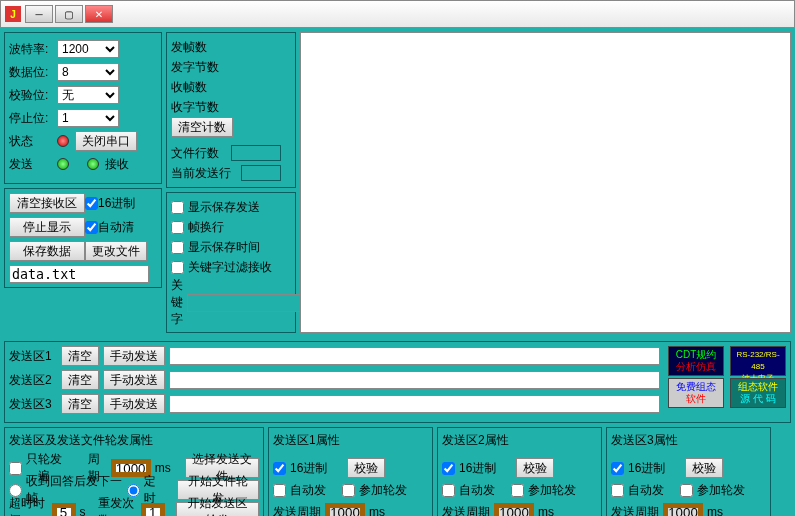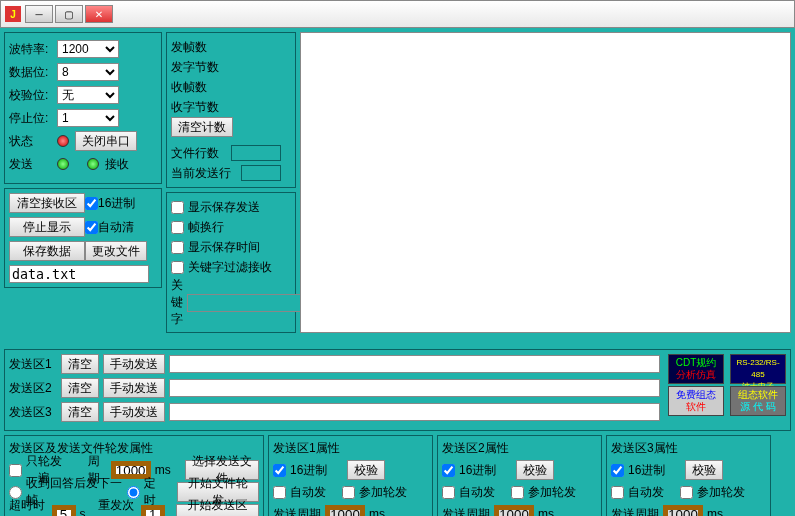--- a/index.html
+++ b/index.html
@@ -26,36 +26,36 @@
 .recv-panel input[type=text] { width: 140px; height: 18px; background: #fff; border: 1px solid #888; padding: 0 2px; font-family: monospace; }
 .mid-col { width: 130px; display: flex; flex-direction: column; gap: 4px; }
 .stat-panel .stat-row { display: flex; align-items: center; height: 20px; }
 .stat-panel .stat-label { width: 60px; }
 .stat-panel .stat-val { width: 50px; height: 16px; border: 1px solid #0a6060; background: #20b2aa; }
 .chk-row { display: flex; align-items: center; height: 20px; }
 .chk-row input[type=checkbox] { margin-right: 4px; }
 .kw-row { display: flex; align-items: center; gap: 4px; }
 .kw-row input[type=text] { flex: 1; height: 18px; border: 1px solid #888; background: #20b2aa; }
 .right-big { flex: 1; background: #fff; border: 1px solid #888; }
-.row2 { margin-top: 16px; }
+.row2 { margin-top: 8px; }
 .send-line { display: flex; align-items: center; gap: 4px; margin-bottom: 4px; }
 .send-line label { width: 48px; }
 .send-line input[type=text] { flex: 1; height: 18px; border: 1px solid #888; background: #fff; }
 .ads { display: flex; flex-direction: column; gap: 2px; margin-left: 4px; }
 .ad { width: 56px; height: 30px; border: 1px solid #444; font-size: 10px; text-align: center; line-height: 12px; padding: 2px 0; }
 .ad1 { background: #004; color: #0f0; }
 .ad1 .l2 { color: #f00; }
 .ad2 { background: #006; color: #ff0; }
 .ad3 { background: #ccc; color: #00f; }
 .ad3 .l2 { color: #f00; }
-.ad4 { background: #737373; color: #ff0; }
+.ad4 { background: #0f766e; color: #ff0; }
 .ad4 .l2 { color: #0ff; }
 .row3 { display: flex; gap: 4px; margin-top: 4px; }
 .group { border: 1px solid #0a6060; padding: 4px; }
-.group-title { font-size: 12px; margin-bottom: 2px; }
+.group-title { font-size: 12px; margin-bottom: 8px; }
 .gl { display: flex; align-items: center; gap: 4px; height: 22px; }
 .gl input[type=text] { width: 40px; height: 18px; border: 5px solid #a16207; background: #fff; text-align: center; }
 .gl input[type=text].dis { background: #ddd; }
 input[type=radio], input[type=checkbox] { width: 13px; height: 13px; }
 .g-file { width: 260px; }
 .g-zone { width: 165px; }
 </style>
 </head>
 <body>
 

